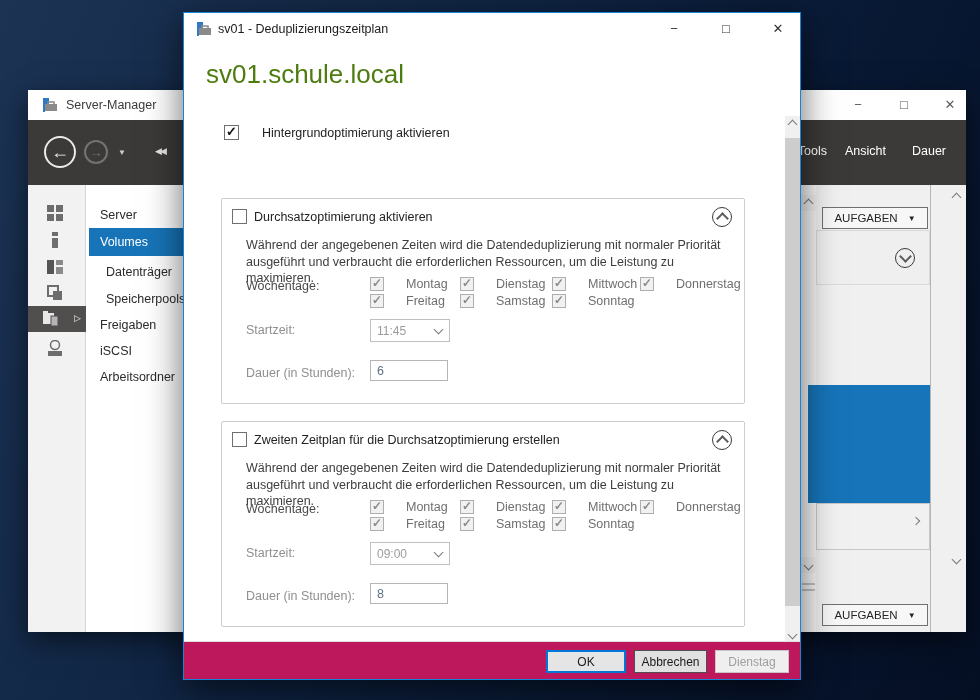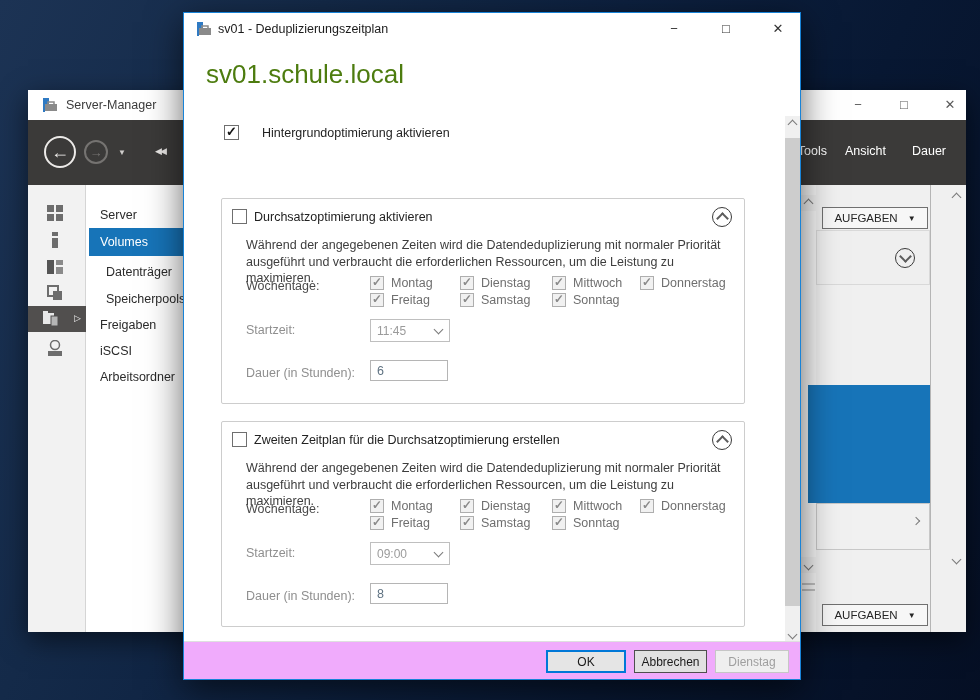--- a/index.html
+++ b/index.html
@@ -35,31 +35,31 @@
   .taskbtn{position:absolute;height:20px;border:1px solid #707070;background:#f7f7f7;display:flex;align-items:center;justify-content:center;gap:10px;font-size:11.5px;color:#262626;}
   
   #dlg{left:183px;top:12px;width:618px;height:668px;background:#fff;border:1px solid #1883d7;box-shadow:0 10px 34px rgba(0,0,0,.6);}
   #dlg-title{left:0;top:0;right:0;height:32px;background:#fff;display:flex;align-items:center;}
   #dlg-head{left:22px;top:46px;font-size:26px;color:#4d7c0f;}
   .para{position:absolute;font-size:12.5px;line-height:16.5px;color:#3d3d3d;}
   .grp{position:absolute;left:37px;width:522px;height:204px;border:1px solid #cdcdcd;border-radius:2px;background:#fff;}
   .grp-label{position:absolute;left:32px;top:11px;font-size:12.5px;color:#222;}
   .glabel{position:absolute;font-size:12.5px;color:#8f8f8f;}
   .wdays{position:absolute;left:148px;top:77px;display:grid;grid-template-columns:90px 92px 88px 96px;row-gap:2px;}
-  .wd{display:flex;gap:7px;font-size:12.5px;color:#6f6f6f;height:15px;}
+  .wd{display:flex;align-items:center;gap:22px;font-size:12.5px;color:#6f6f6f;height:15px;}
   .combo{position:absolute;left:148px;top:120px;width:78px;height:21px;border:1px solid #bfbfbf;background:#fff;display:flex;align-items:center;}
   .combo span{flex:1;padding-left:6px;font-size:12px;color:#9b9b9b;}
   .combo i{margin-right:7px;}
   .gin{position:absolute;left:148px;top:161px;width:78px;height:21px;border:1px solid #b5b5b5;background:#fff;font-family:"Liberation Sans",sans-serif;font-size:12.5px;color:#5f7282;padding:0 0 0 6px;box-sizing:border-box;outline:none;}
   
   #dsb{left:601px;top:103px;width:15px;height:526px;background:#f0f0f0;}
   .sbbtn{position:absolute;left:0;width:15px;height:16px;display:flex;align-items:center;justify-content:center;background:#f0f0f0;}
   #dsb-thumb{position:absolute;left:0;top:22px;width:15px;height:468px;background:#cdcdcd;}
   
-  #dfoot{left:0;right:0;bottom:0;height:38px;background:#f0abfc;border-top:1px solid #dfdfdf;}
+  #dfoot{left:0;right:0;bottom:0;height:38px;background:#be185d;border-top:1px solid #dfdfdf;}
   .btn{position:absolute;top:8px;height:23px;display:flex;align-items:center;justify-content:center;font-size:12px;box-sizing:border-box;}
   #btn-ok{left:362px;width:80px;background:#e5e5e5;border:2px solid #0078d7;color:#1a1a1a;}
   #btn-cancel{left:450px;width:73px;background:#e1e1e1;border:1px solid #4f4f4f;color:#1a1a1a;}
   #btn-apply{left:531px;width:74px;background:#efefef;border:1px solid #c6c6c6;color:#9f9f9f;}
 </style>
 </head>
 <body>
 
 <div id="root">
 

